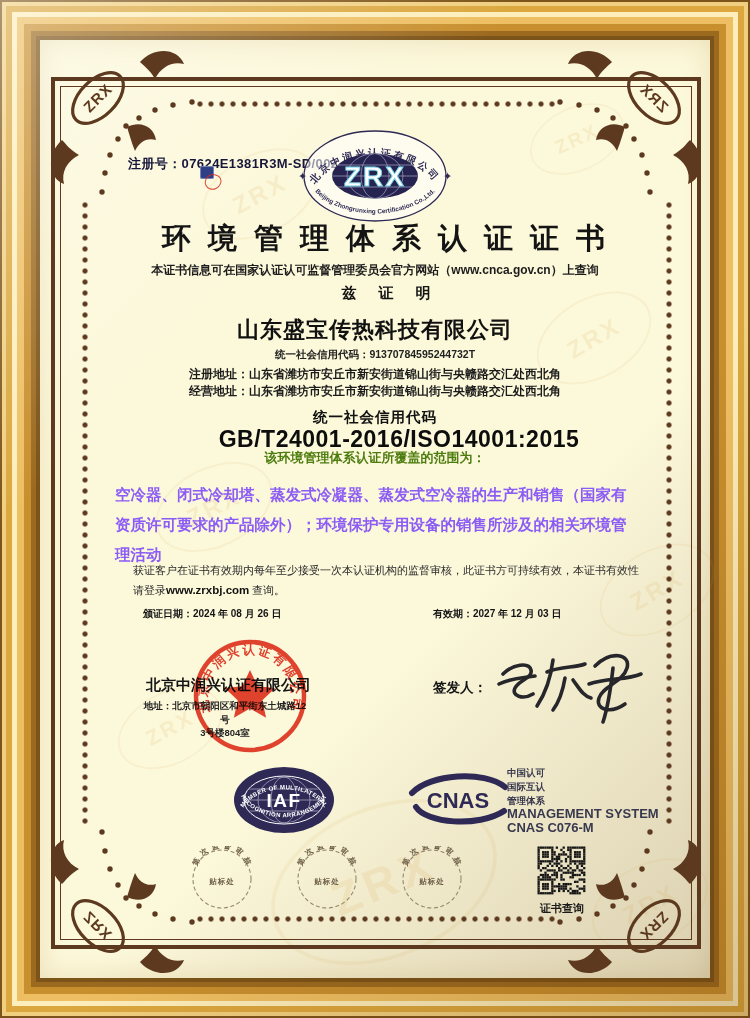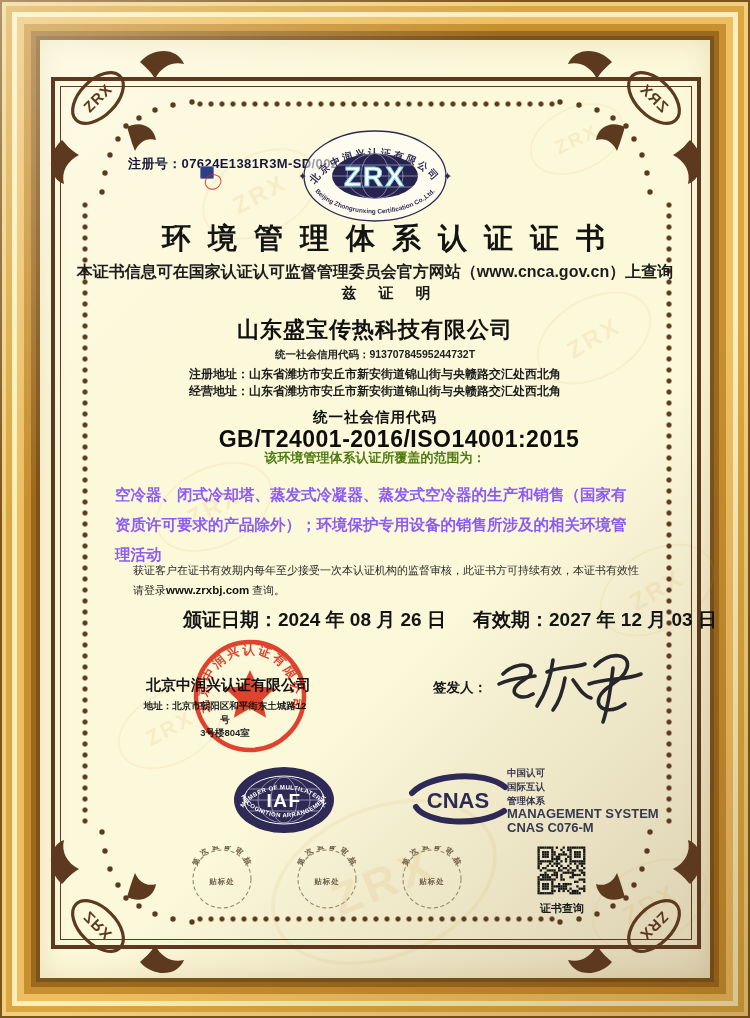--- a/index.html
+++ b/index.html
@@ -19,32 +19,32 @@
   .dots.h{height:8px;left:196px;right:194px;}
   .dots.v{width:8px;top:198px;bottom:190px;background-size:11px 11px;}
   .corner{position:absolute;width:160px;height:160px;}
   
   .wm{position:absolute;border:2.2px solid rgba(210,160,70,.55);border-radius:50%;display:flex;align-items:center;justify-content:center;color:rgba(205,155,62,.75);font-weight:bold;opacity:.17;}
   .wm span{letter-spacing:3px;}
   
   .c{left:0;width:750px;text-align:center;}
   .reg{left:128px;top:155px;font-size:13px;font-weight:bold;color:#16163a;letter-spacing:.4px;}
   .title{top:219px;font-size:29px;font-weight:bold;color:#141414;letter-spacing:17px;padding-left:17px;}
-  .info{top:262px;font-size:16px;font-weight:bold;color:#1c1c1c;}
+  .info{top:262px;font-size:12px;font-weight:bold;color:#1c1c1c;}
   .hereby{top:284px;font-size:15px;font-weight:bold;letter-spacing:22px;padding-left:22px;color:#141414;}
   .company{top:315px;font-size:22px;font-weight:bold;color:#111;letter-spacing:1px;}
   .credit{top:348px;font-size:10.5px;font-weight:bold;color:#222;}
   .addr{font-size:12px;font-weight:bold;color:#1b1b1b;}
   .conform{top:408px;font-size:14.5px;font-weight:bold;color:#111;letter-spacing:1px;}
   .gb{top:426px;font-size:23px;font-weight:bold;color:#0d0d0d;letter-spacing:.5px;margin-left:24px;}
   .scope-intro{top:449px;font-size:13px;font-weight:bold;color:#4d7c0f;}
   .scope{left:115px;top:480px;width:520px;font-size:15.5px;font-weight:bold;line-height:30px;text-align:left;color:#8b5cf6;font-family:"Liberation Serif",serif;}
   .note{left:133px;top:561px;width:508px;font-size:11px;line-height:19.5px;color:#2a2a2a;font-family:"Liberation Serif",serif;}
   .note b{font-family:"Liberation Sans",sans-serif;font-size:11.5px;color:#111;}
-  .dateblk{top:607px;font-size:19px;font-weight:bold;color:#141414;margin-left:40px;}
+  .dateblk{top:607px;font-size:10px;font-weight:bold;color:#141414;}
   .issuer-name{left:146px;top:676px;font-size:15px;font-weight:bold;color:#141414;}
   .issuer-addr{left:140px;top:699px;width:170px;text-align:center;font-size:9.5px;line-height:13.5px;color:#232323;font-weight:bold;}
   .signer{left:433px;top:679px;font-size:13.5px;font-weight:bold;color:#141414;}
   .cnas-lines{left:507px;top:766px;color:#38384e;font-weight:bold;}
   .cnas-lines div{font-size:9.5px;line-height:13.8px;}
   .cnas-lines div.en{font-size:13px;}
   .qr-label{left:522px;top:901px;width:80px;text-align:center;font-size:11px;font-weight:bold;color:#1a1a1a;}
   .sticker{left:200px;top:166px;width:22px;height:26px;}
   .sticker .b1{position:absolute;left:0;top:0;width:14px;height:13px;background:#2e3f86;border-radius:2px;box-shadow:inset 0 0 0 1px rgba(255,255,255,.35);}
   .sticker .b2{position:absolute;left:5px;top:8px;width:14px;height:14px;border:1.6px solid rgba(214,44,30,.85);border-radius:50% 40% 55% 45%;transform:rotate(20deg);}

